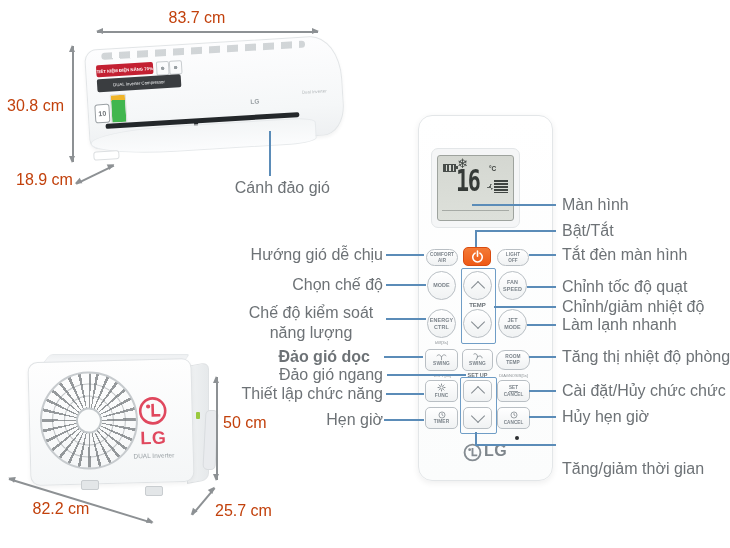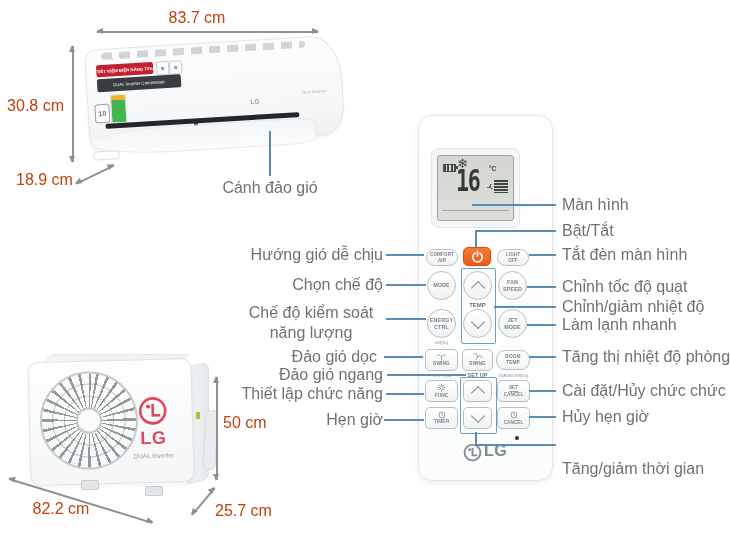--- a/index.html
+++ b/index.html
@@ -125,21 +125,21 @@
       <div class="ac-lg-mini">LG</div>
       <div class="ac-side-text">Dual Inverter</div>
       <div class="ac-slot"></div>
       <div class="ac-arm"></div>
       <div class="ac-blade"></div>
       <div class="ac-foot"></div>
     </div>
   </div>
 
   <div class="cl v" style="left:269px;top:131px;height:45px;"></div>
-  <div class="callout" style="left:210px;top:179px;width:120px;text-align:center;">Cánh đảo gió</div>
+  <div class="callout" style="left:210px;top:179px;width:120px;text-align:right;">Cánh đảo gió</div>
 
   <div class="od-wrap">
     <div class="od-top"></div>
     <div class="od-side"></div>
     <div class="od-pipe"></div>
     <div class="od-greendot"></div>
     <div class="od-body">
       <div class="od-fan">
         <div class="od-ring" style="left:10px;top:10px;right:10px;bottom:10px;"></div>
         <div class="od-ring" style="left:22px;top:22px;right:22px;bottom:22px;"></div>
@@ -308,21 +308,21 @@
   <div class="callout l" style="left:211px;top:246px;width:172px;">Hướng gió dễ chịu</div>
 
   <div class="cl h" style="left:386px;top:284px;width:40px;"></div>
   <div class="callout l" style="left:211px;top:276px;width:172px;">Chọn chế độ</div>
 
   <div class="cl h" style="left:386px;top:318px;width:40px;"></div>
   <div class="callout l pre" style="left:238px;top:303px;width:146px;text-align:center;line-height:20px;white-space:pre-line;">Chế độ kiểm soát
 năng lượng</div>
 
   <div class="cl h" style="left:384px;top:356px;width:39px;"></div>
-  <div class="callout l" style="left:205px;top:348px;width:172px;">Đảo gió dọc</div>
+  <div class="callout l" style="left:198px;top:348px;width:172px;font-weight:bold;">Đảo gió dọc</div>
 
   <div class="cl h" style="left:387px;top:374px;width:79px;"></div>
   <div class="callout l" style="left:211px;top:366px;width:172px;">Đảo gió ngang</div>
 
   <div class="cl h" style="left:386px;top:393px;width:38px;"></div>
   <div class="callout l" style="left:211px;top:385px;width:172px;">Thiết lập chức năng</div>
 
   <div class="cl h" style="left:384px;top:419px;width:40px;"></div>
   <div class="callout l" style="left:211px;top:411px;width:172px;">Hẹn giờ</div>
 

